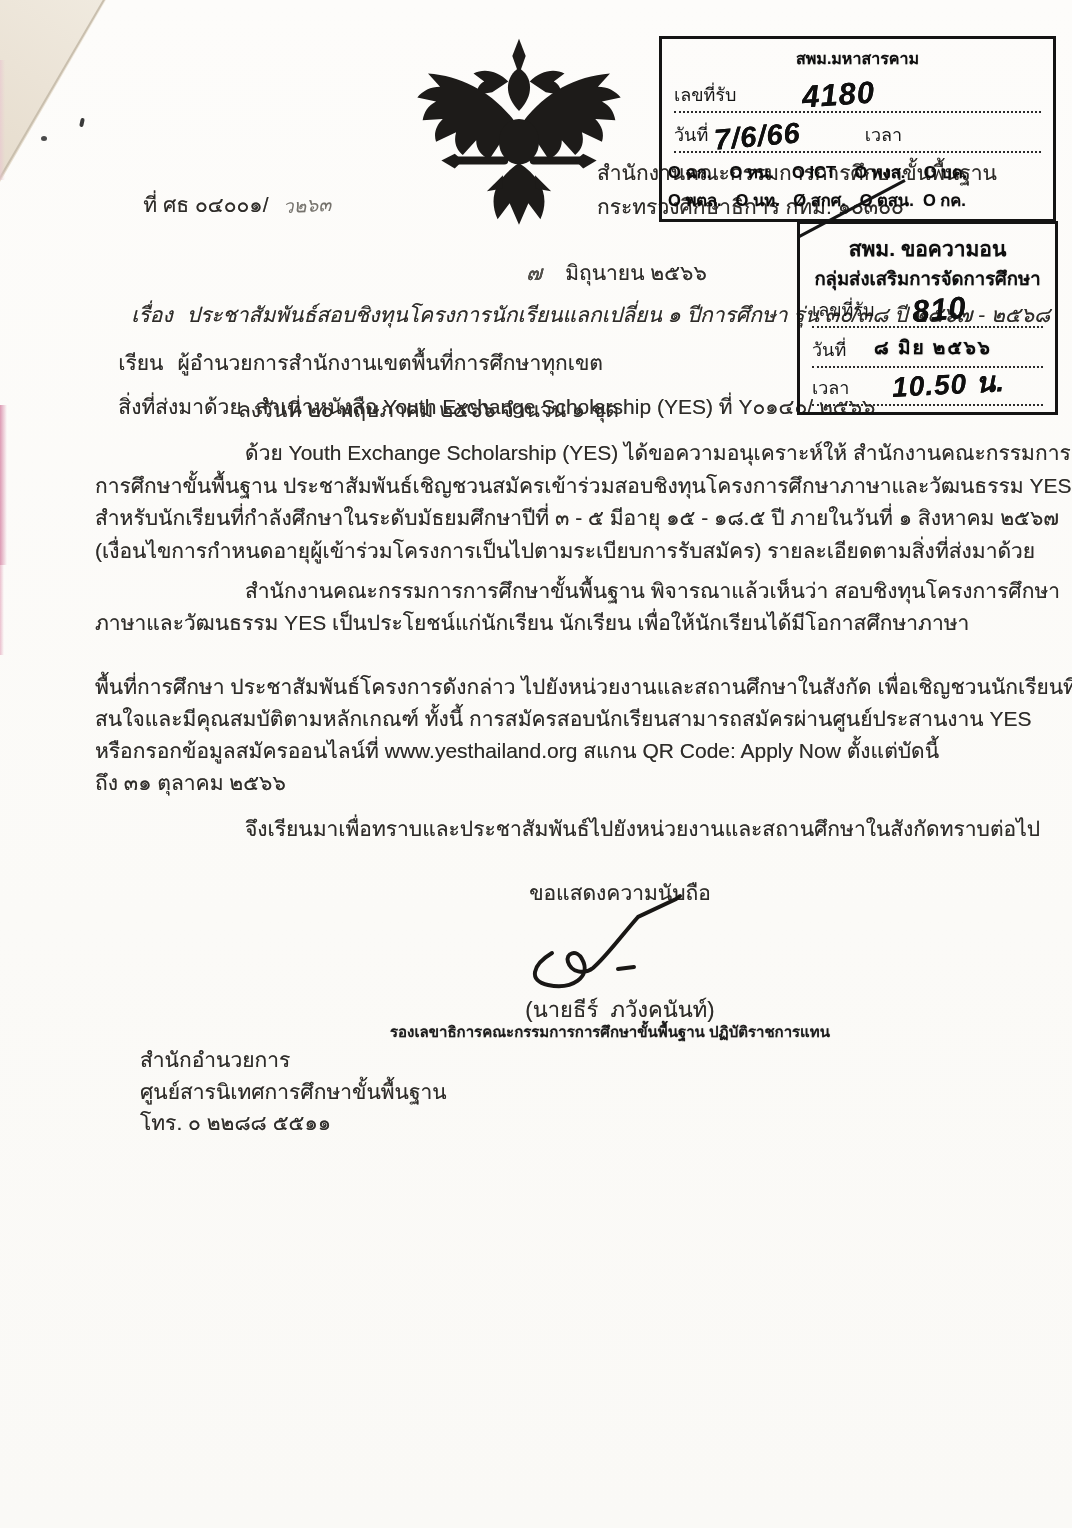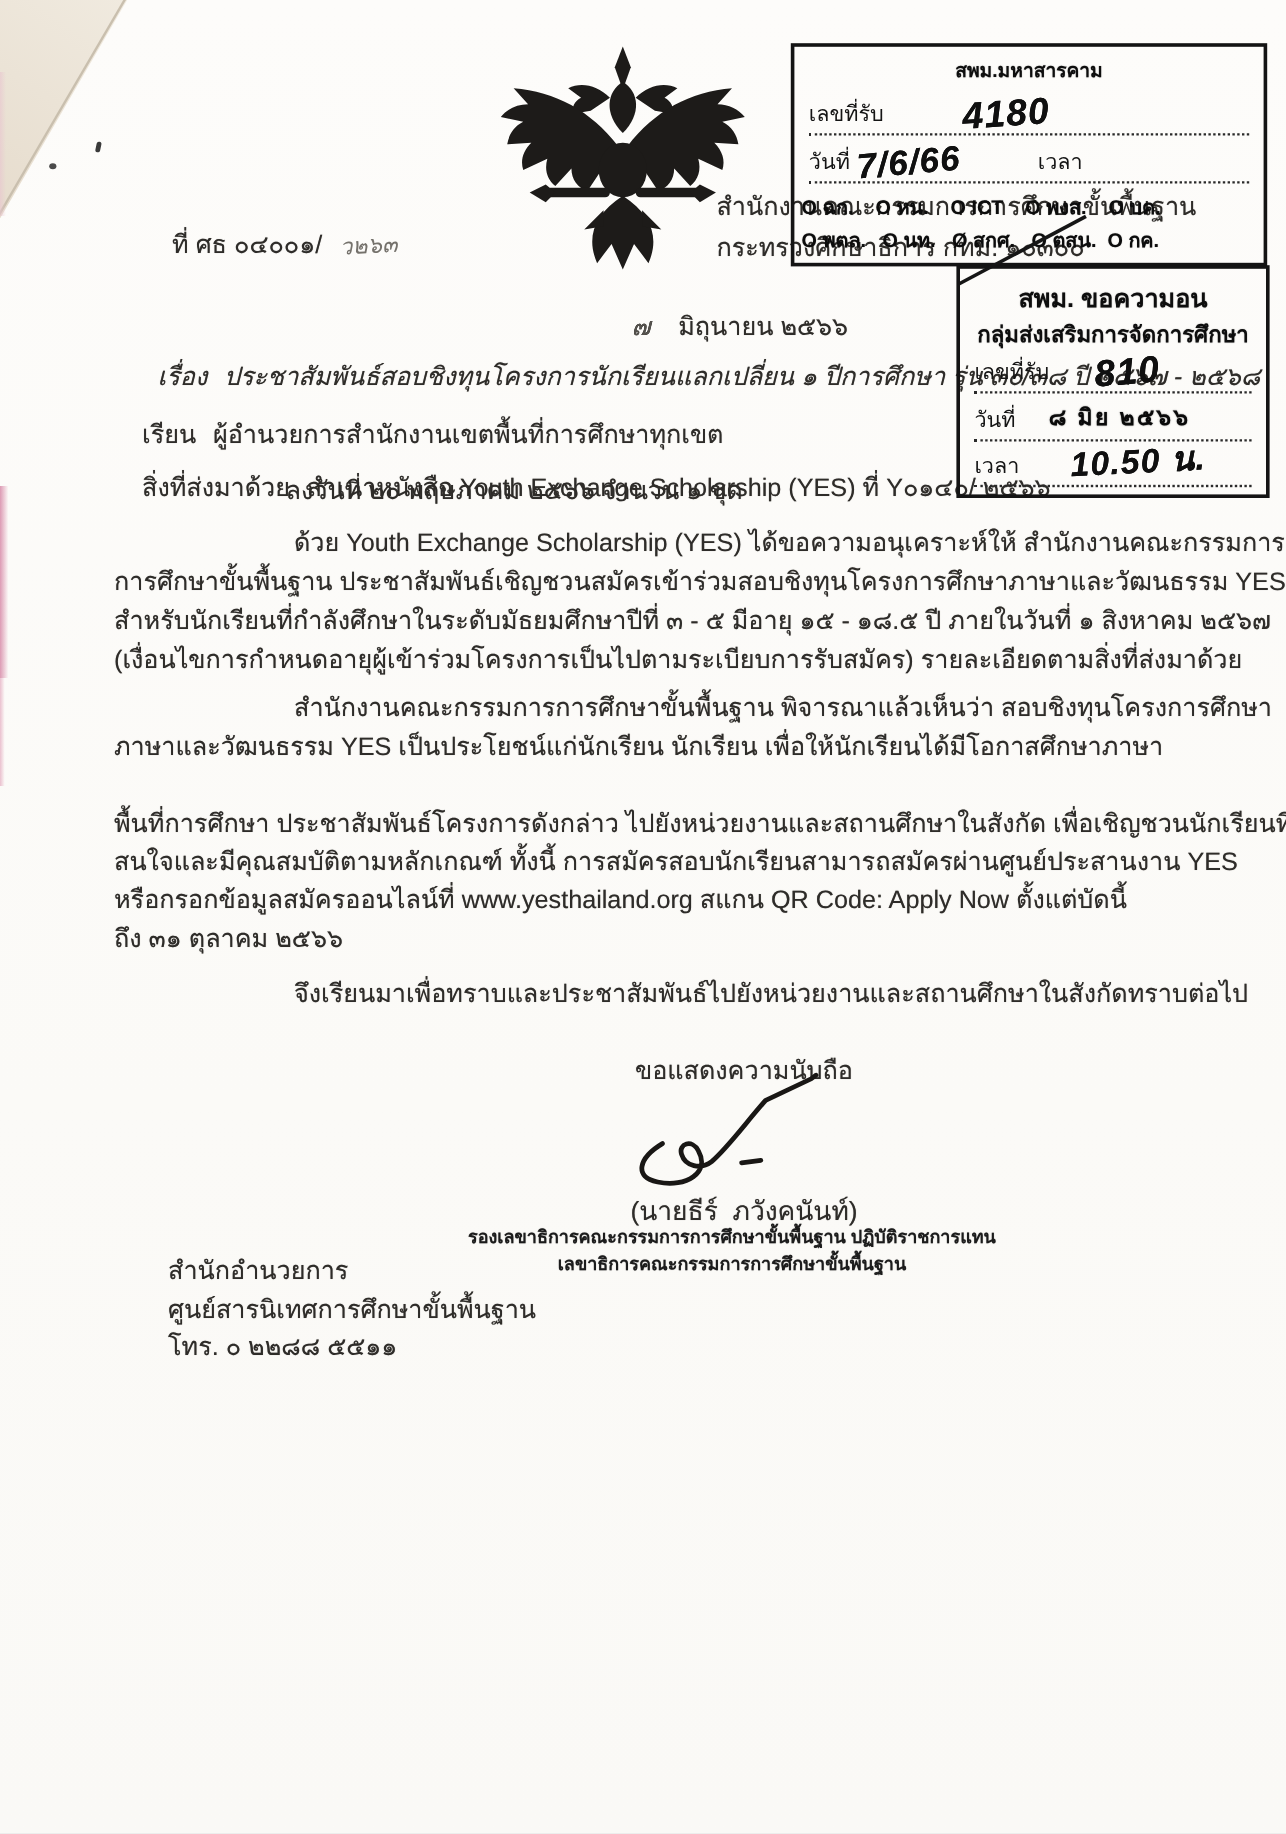--- a/index.html
+++ b/index.html
@@ -156,19 +156,18 @@
 
   <div style="position:absolute;left:522px;top:893px;width:180px;height:100px;">
     <svg viewBox="0 0 180 100" width="180" height="100" aria-hidden="true">
       <path d="M30,60 C10,72 6,88 26,92 C50,97 70,84 60,66 C55,56 43,60 46,69 C49,79 62,82 71,75 C84,64 100,42 116,24 L154,6 L158,3" fill="none" stroke="#191715" stroke-width="4" stroke-linecap="round"></path>
       <path d="M96,76 L112,74" fill="none" stroke="#191715" stroke-width="4" stroke-linecap="round"></path>
     </svg>
   </div>
 
   <div class="txt sig-name" style="left:455px;top:995px;width:330px;text-align:center;">(นายธีร์  ภวังคนันท์)</div>
   <div class="txt sig-title" style="left:330px;top:1022px;width:560px;text-align:center;line-height:20px;">รองเลขาธิการคณะกรรมการการศึกษาขั้นพื้นฐาน ปฏิบัติราชการแทน</div>
-  <div class="txt sig-title" style="left:330px;top:1044px;width:560px;text-align:center;line-height:20px;">เลขาธิการคณะกรรมการการศึกษาขั้นพื้นฐาน</div>
 
   <div class="txt" style="left:140px;top:1045px;">สำนักอำนวยการ</div>
   <div class="txt" style="left:140px;top:1077px;">ศูนย์สารนิเทศการศึกษาขั้นพื้นฐาน</div>
   <div class="txt" style="left:140px;top:1108px;">โทร. ๐ ๒๒๘๘ ๕๕๑๑</div>
 
 </div>
 
 </body></html>

